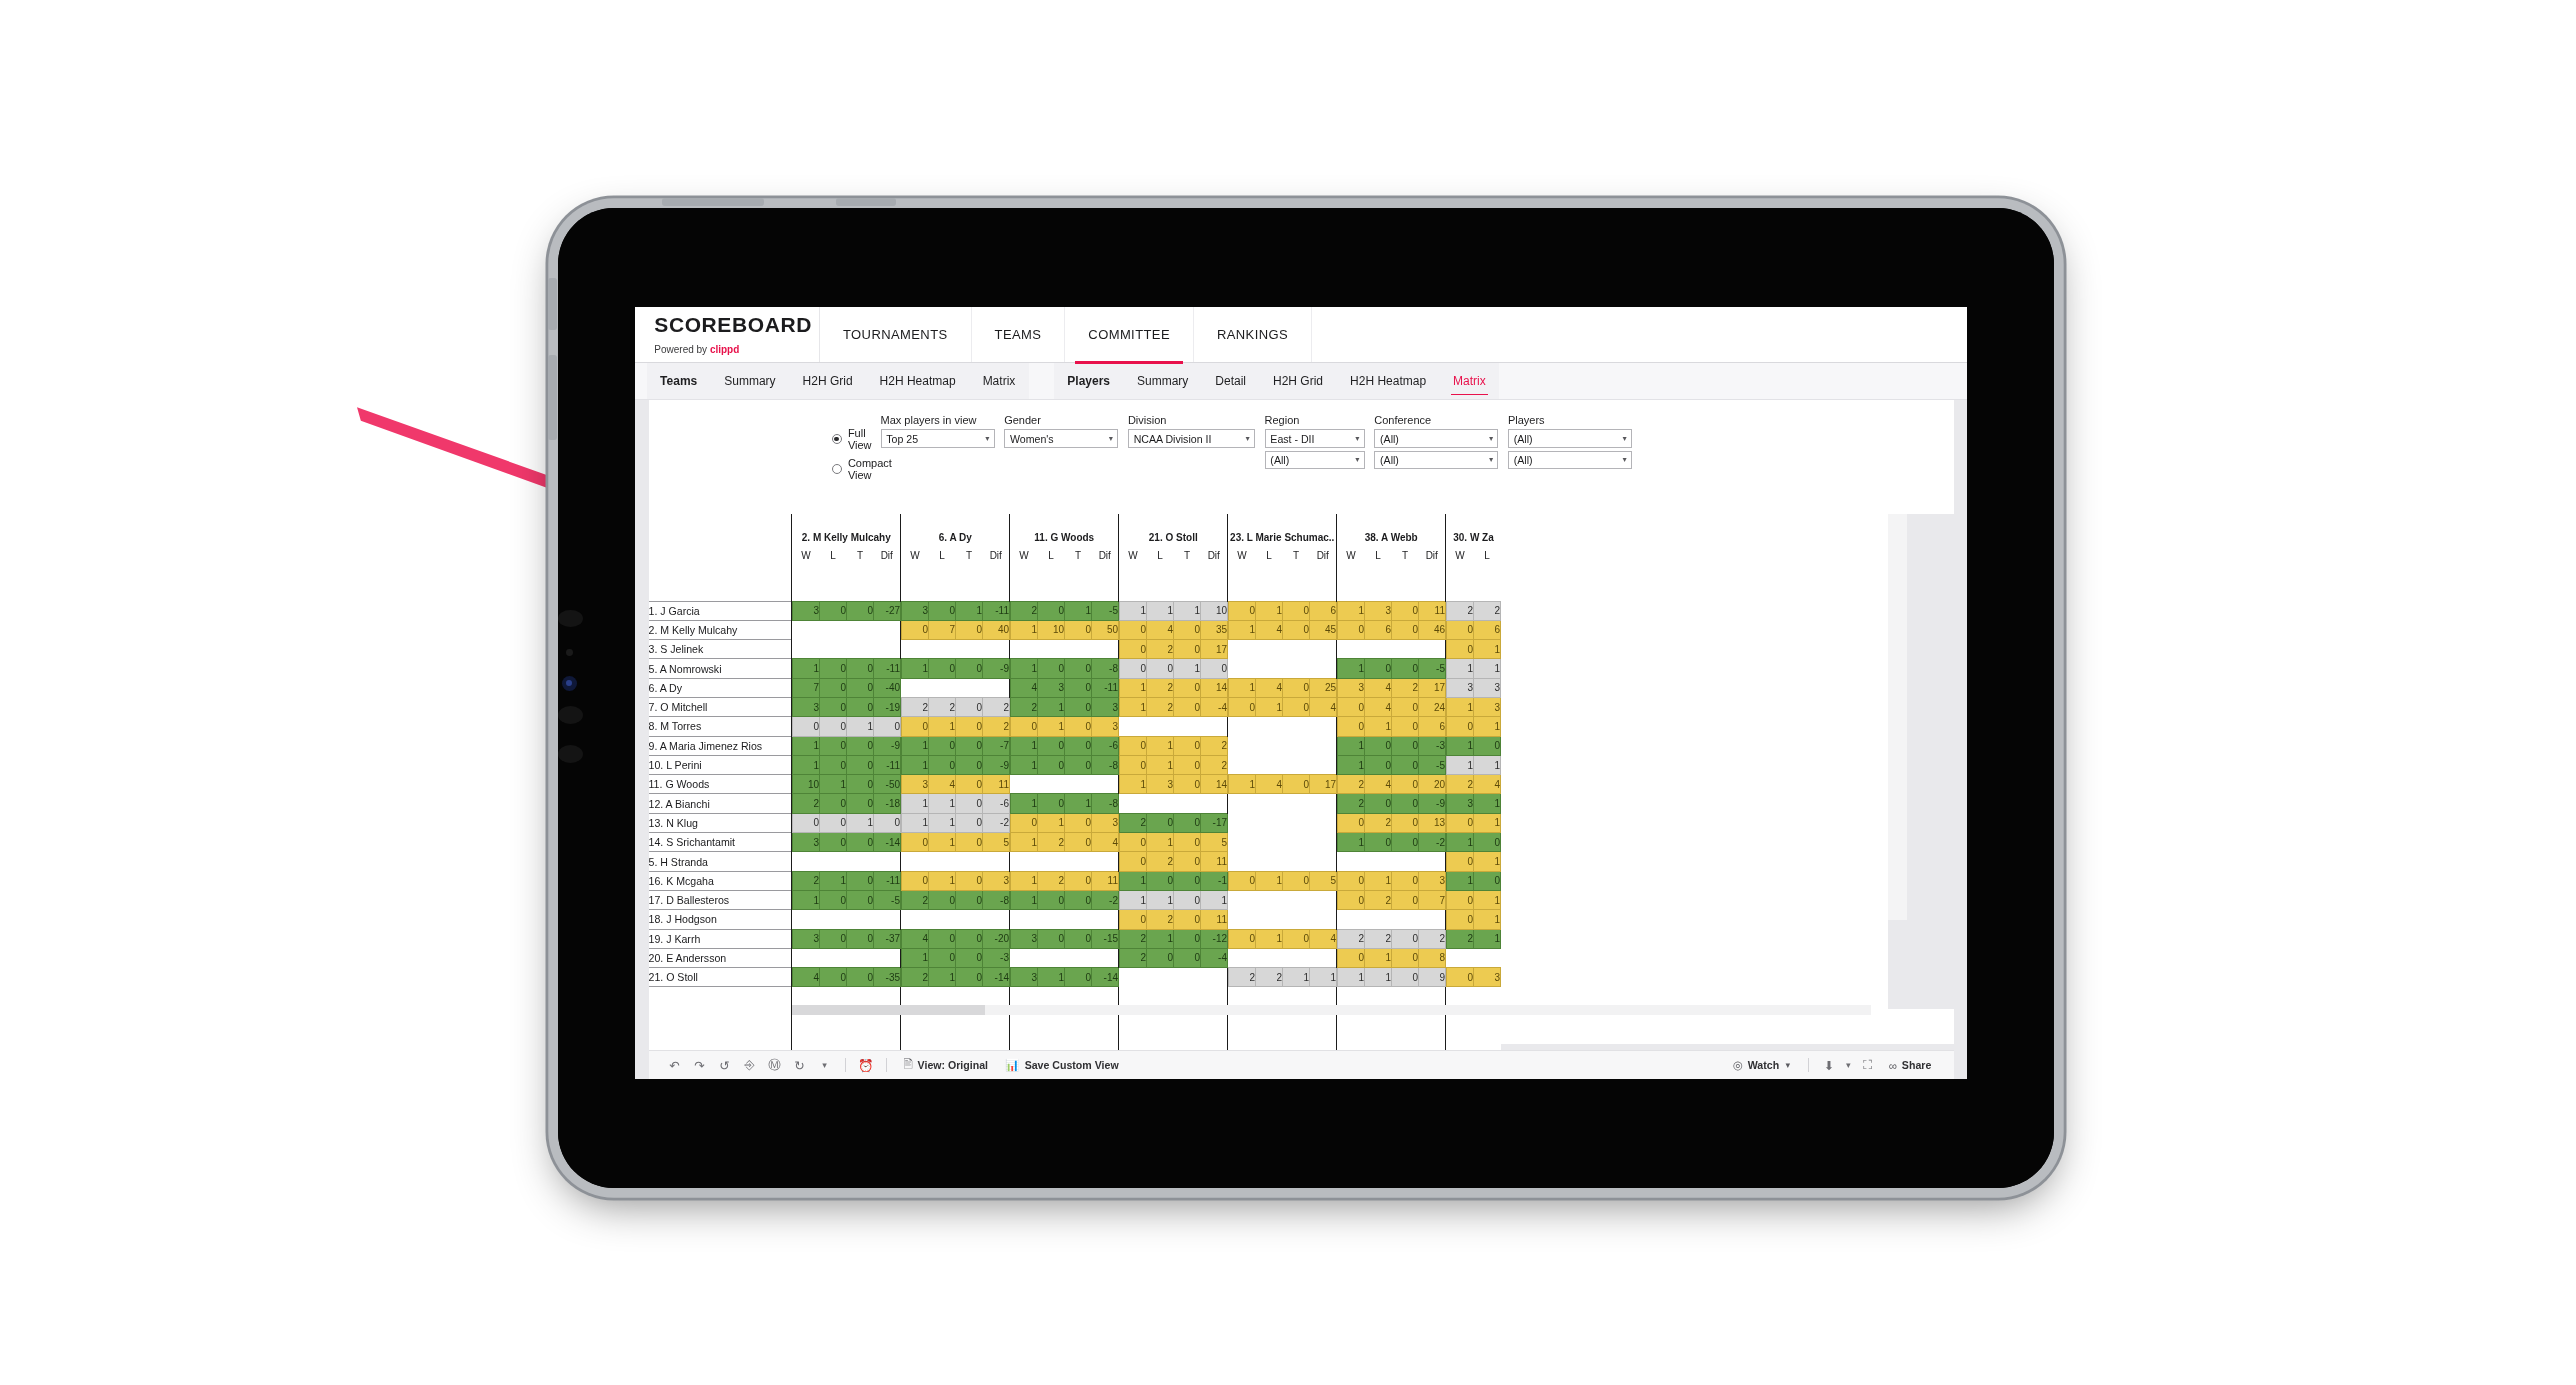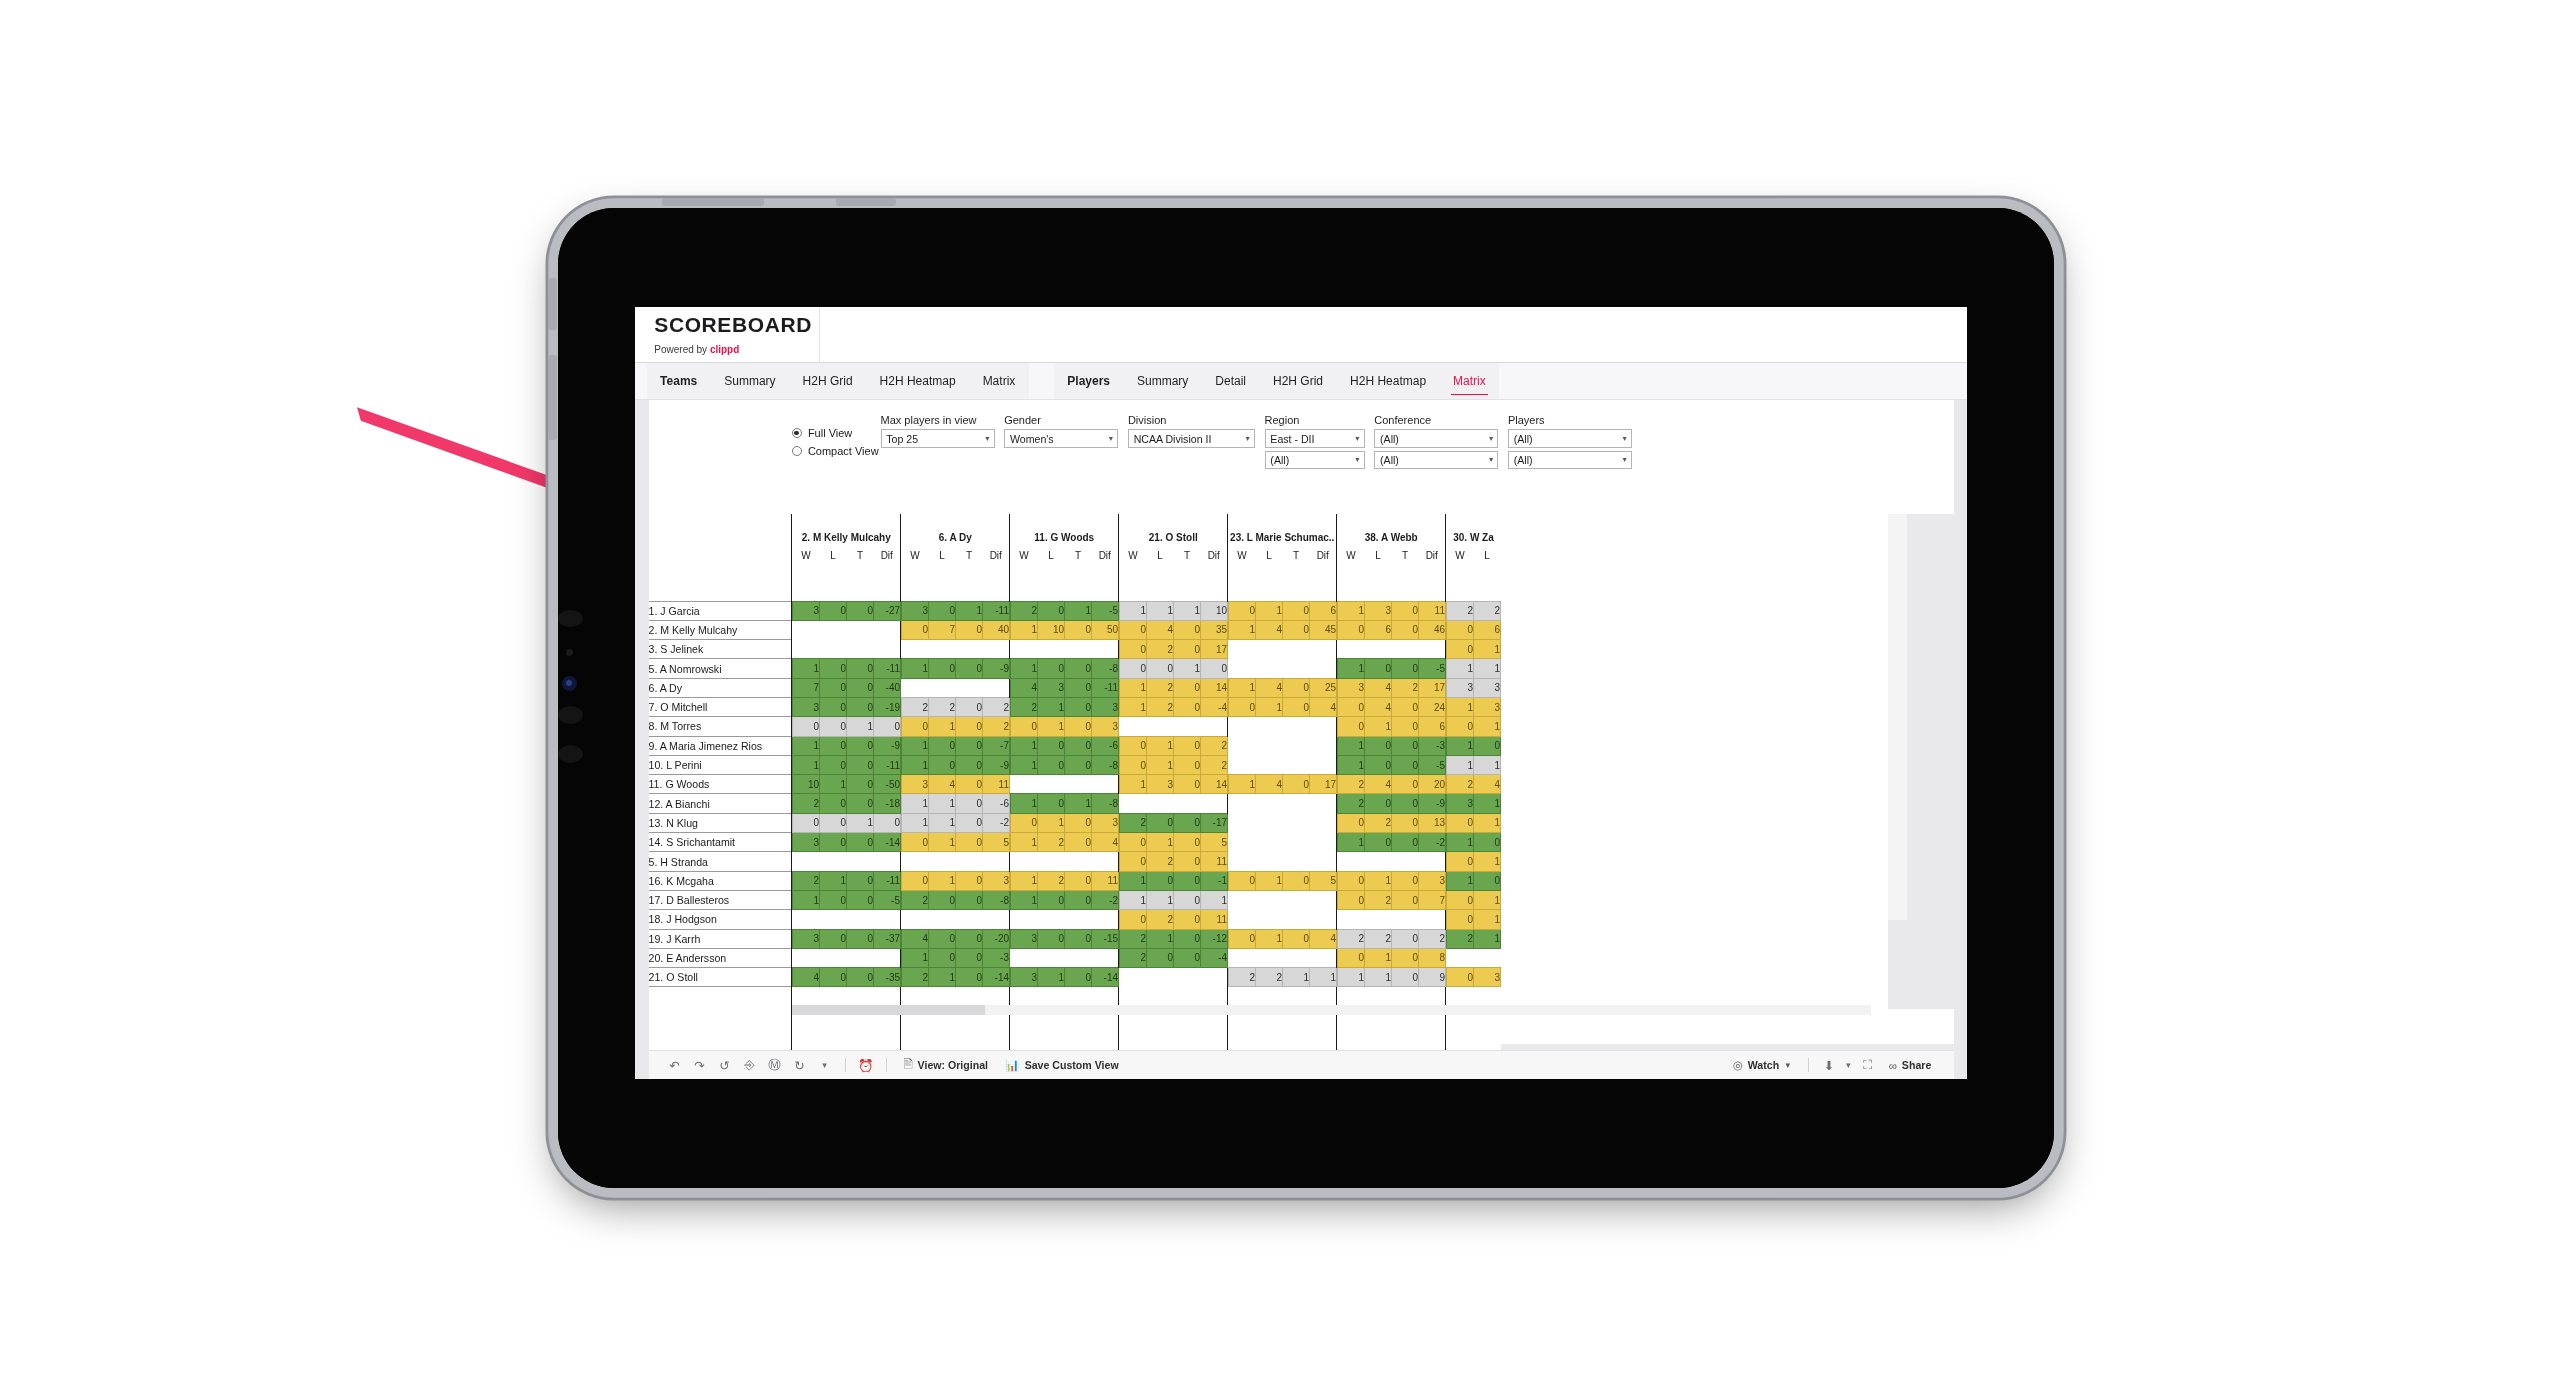--- a/index.html
+++ b/index.html
@@ -119,21 +119,21 @@
   
   .workspace { position: relative; height: 679px; background: #e9e9ec; padding: 0 0 0 0; }
   .sheet {
     position: absolute; left: 13.5px; top: 0; right: 13.5px; bottom: 35px;
     background: #ffffff;
   }
 
   
   .filters { display: flex; padding: 13.5px 0 5.8px 143px; gap: 0; }
   .viewmode { width: 89px; padding-top: 13.5px; }
-  .radio-row { display: flex; align-items: center; gap: 5.8px; margin-bottom: 5.8px; font-size: 11px; color:#202022; }
+  .radio-row { display: flex; align-items: center; gap: 5.8px; margin-bottom: 5.8px; font-size: 11px; color:#202022;margin-left:40px; }
   .radio {
     width: 10.6px; height: 10.6px; border-radius: 50%;
     border: 1px solid #7a7a7e; background: #fff; position: relative; flex: none;
   }
   .radio.on::after {
     content:''; position:absolute; left:1.9px; top:1.9px; width:4.8px; height:4.8px;
     border-radius:50%; background:#2b2b2d;
   }
   .fgroup { margin-right: 9.7px; }
   .flabel { font-size: 11px; color: #1f1f21; margin-bottom: 3.9px; }
@@ -231,20 +231,26 @@
   <div class="sensor s4"></div>
   <div class="sensor s5"></div>
 
   <div class="app">
 
     <div class="topbar">
       <div class="brand">
         <div class="brand-title">SCOREBOARD</div>
         <div class="brand-sub"><span>Powered by </span><b>clippd</b></div>
       </div>
+      <div class="nav" id="mainnav">
+          <div class="nav-item">TOURNAMENTS</div>
+          <div class="nav-item">TEAMS</div>
+          <div class="nav-item active">COMMITTEE</div>
+          <div class="nav-item">RANKINGS</div>
+        </div>
     </div>
 
     <div class="subbar">
       <div class="subgroup" id="subleft">
           <div class="sub-item head">Teams</div>
           <div class="sub-item">Summary</div>
           <div class="sub-item">H2H Grid</div>
           <div class="sub-item">H2H Heatmap</div>
           <div class="sub-item">Matrix</div>
         </div>

